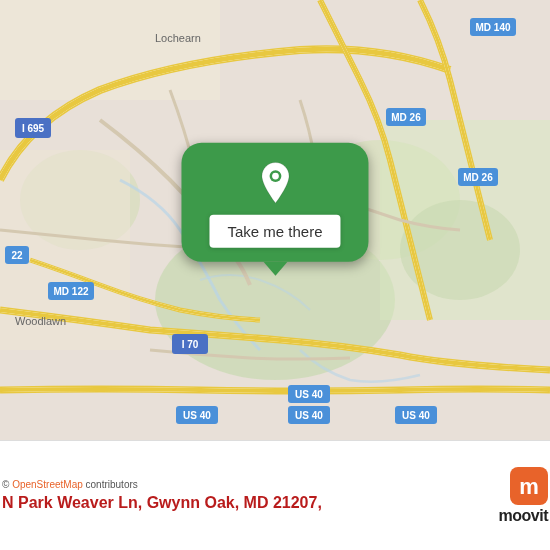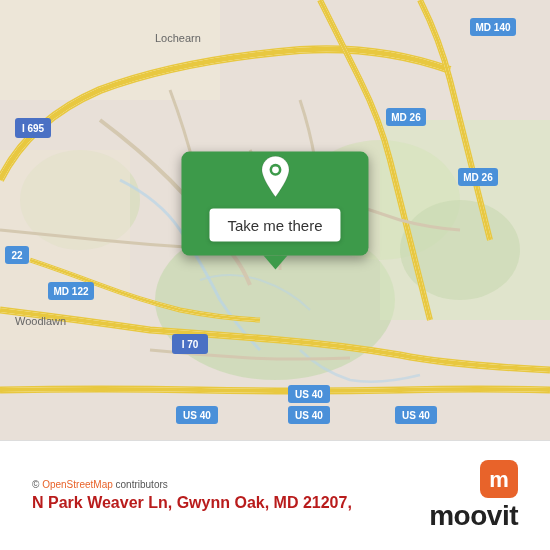--- a/index.html
+++ b/index.html
@@ -24,22 +24,22 @@
       top: 50%;
       left: 50%;
       transform: translate(-50%, -58%);
       display: flex;
       flex-direction: column;
       align-items: center;
     }
 
     #popup-box {
       background: #3d9a4a;
-      border-radius: 8px;
-      padding: 3px 28px 14px 28px;
+      border-radius: 20px;
+      padding: 18px 28px 14px 28px;
       display: flex;
       flex-direction: column;
       align-items: center;
       box-shadow: 0 4px 12px rgba(0,0,0,0.35);
       min-width: 180px;
     }
 
     #location-pin {
       width: 44px;
       height: 44px;
@@ -67,21 +67,21 @@
       border-top: 14px solid #3d9a4a;
     }
 
     #footer {
       width: 550px;
       height: 110px;
       background: white;
       border-top: 1px solid #ddd;
       display: flex;
       align-items: center;
-      padding: 0 32px;
+      padding: 0 2px;
       justify-content: space-between;
     }
 
     #footer-left {
       display: flex;
       flex-direction: column;
       gap: 4px;
     }
 
     #osm-attribution {
@@ -106,21 +106,21 @@
     }
 
     #moovit-logo {
       display: flex;
       flex-direction: column;
       align-items: flex-end;
       gap: 2px;
     }
 
     #moovit-text {
-      font-size: 28px;
+      font-size: 16px;
       font-weight: 700;
       color: #222;
       letter-spacing: -0.5px;
     }
   </style>
 </head>
 <body>
 
 <div id="map-container">
   

